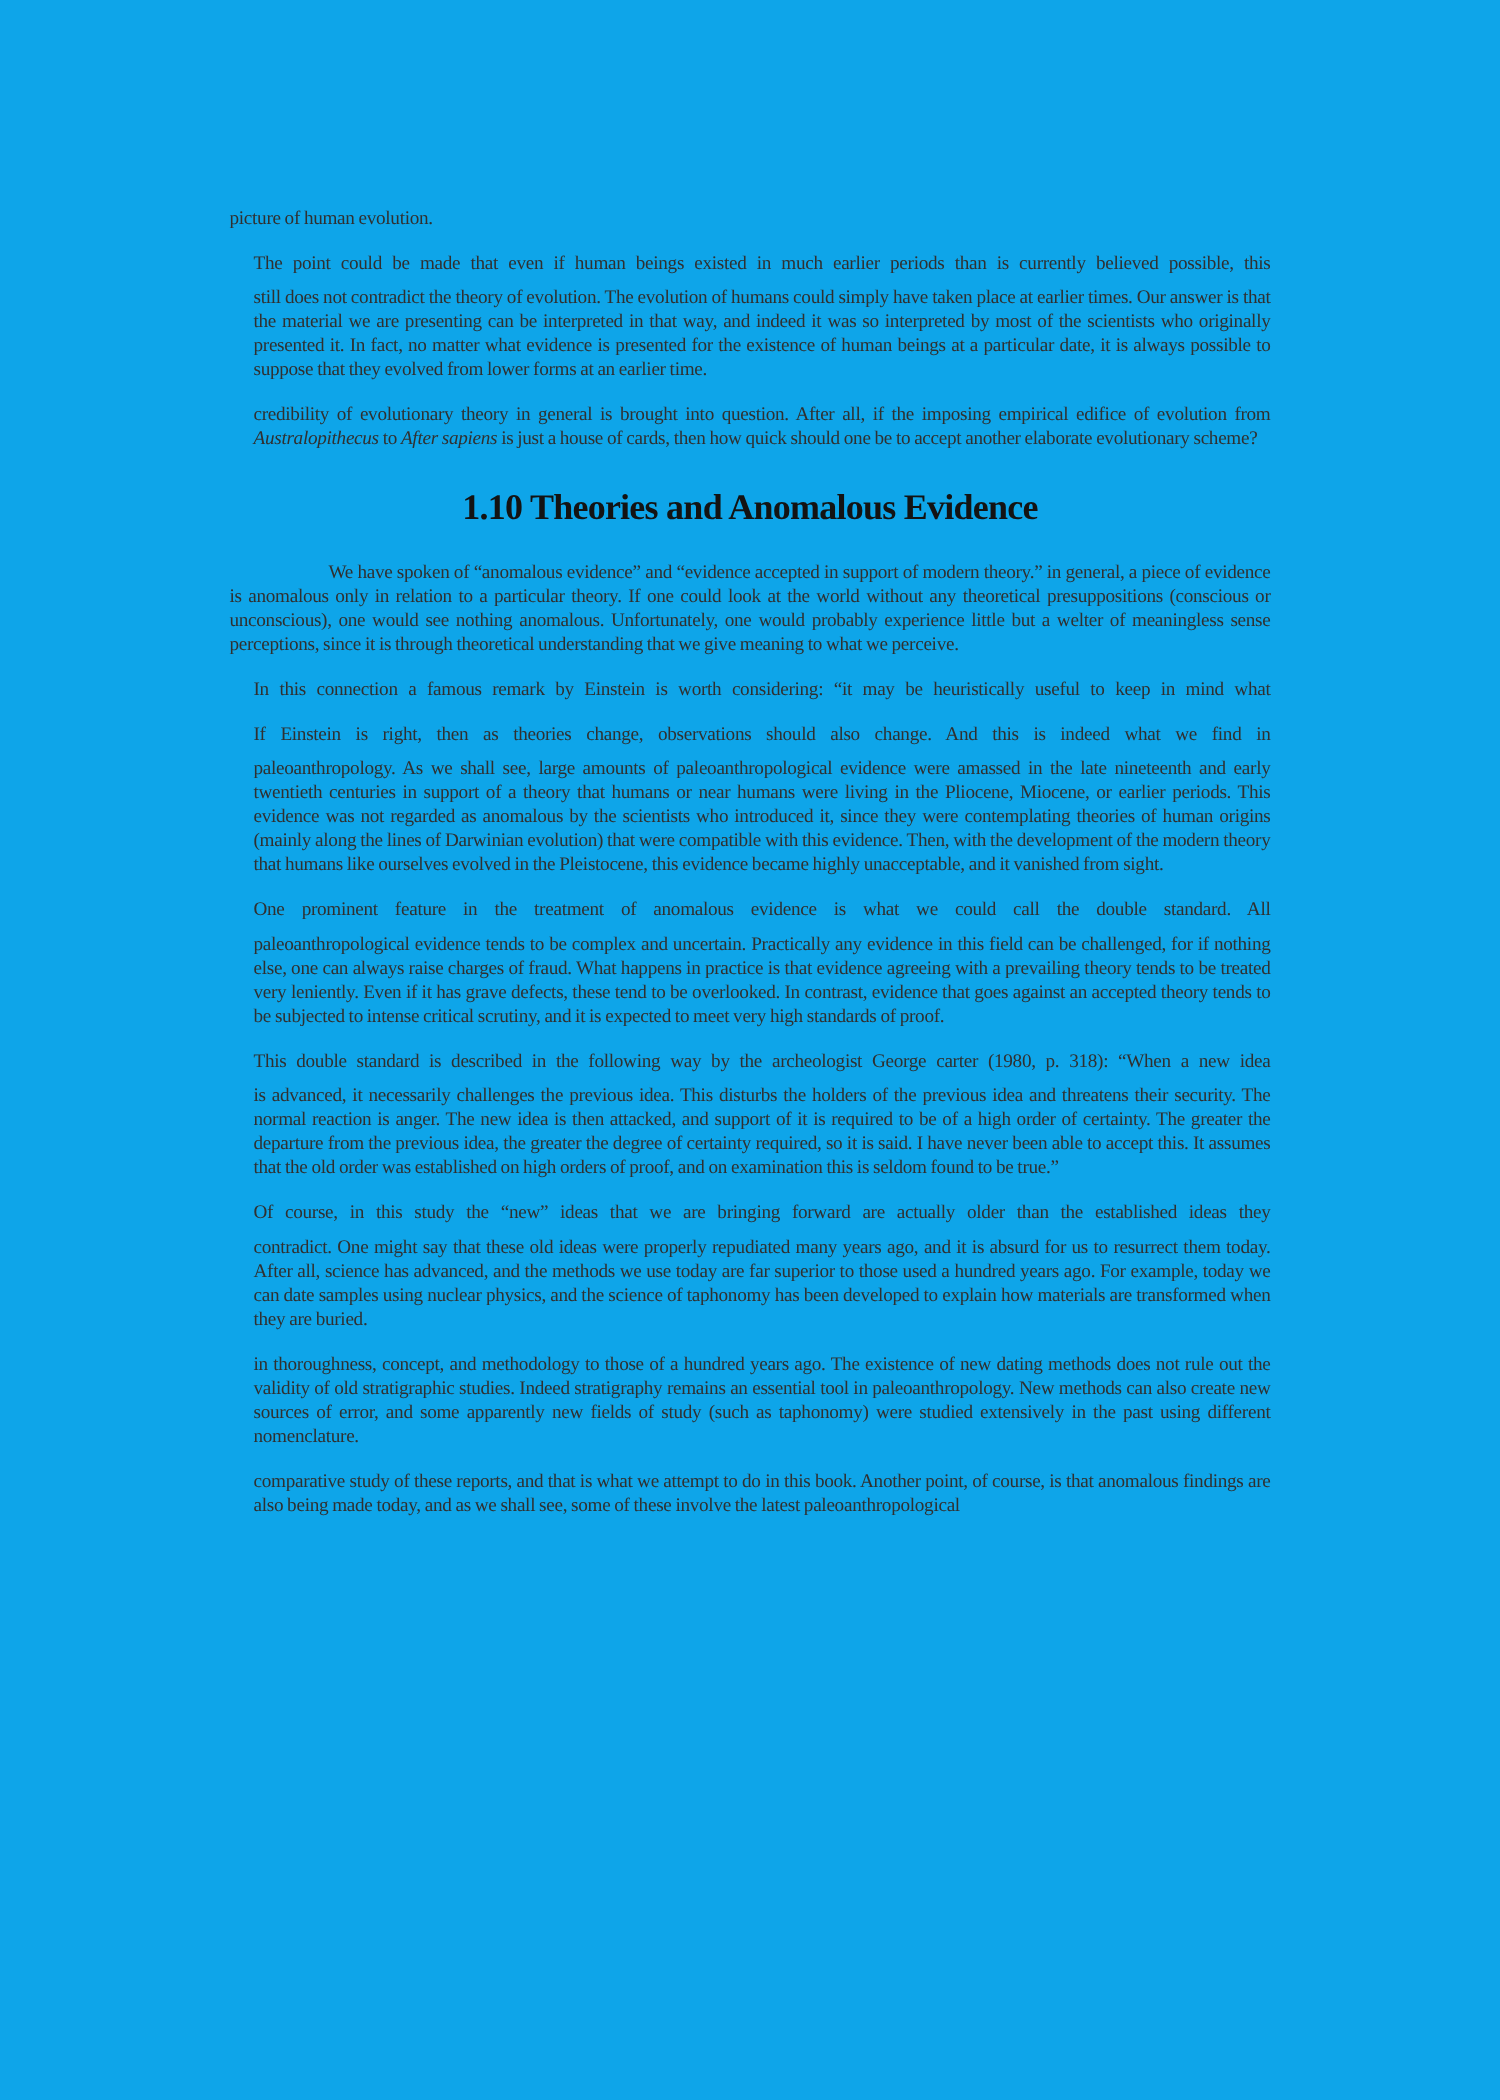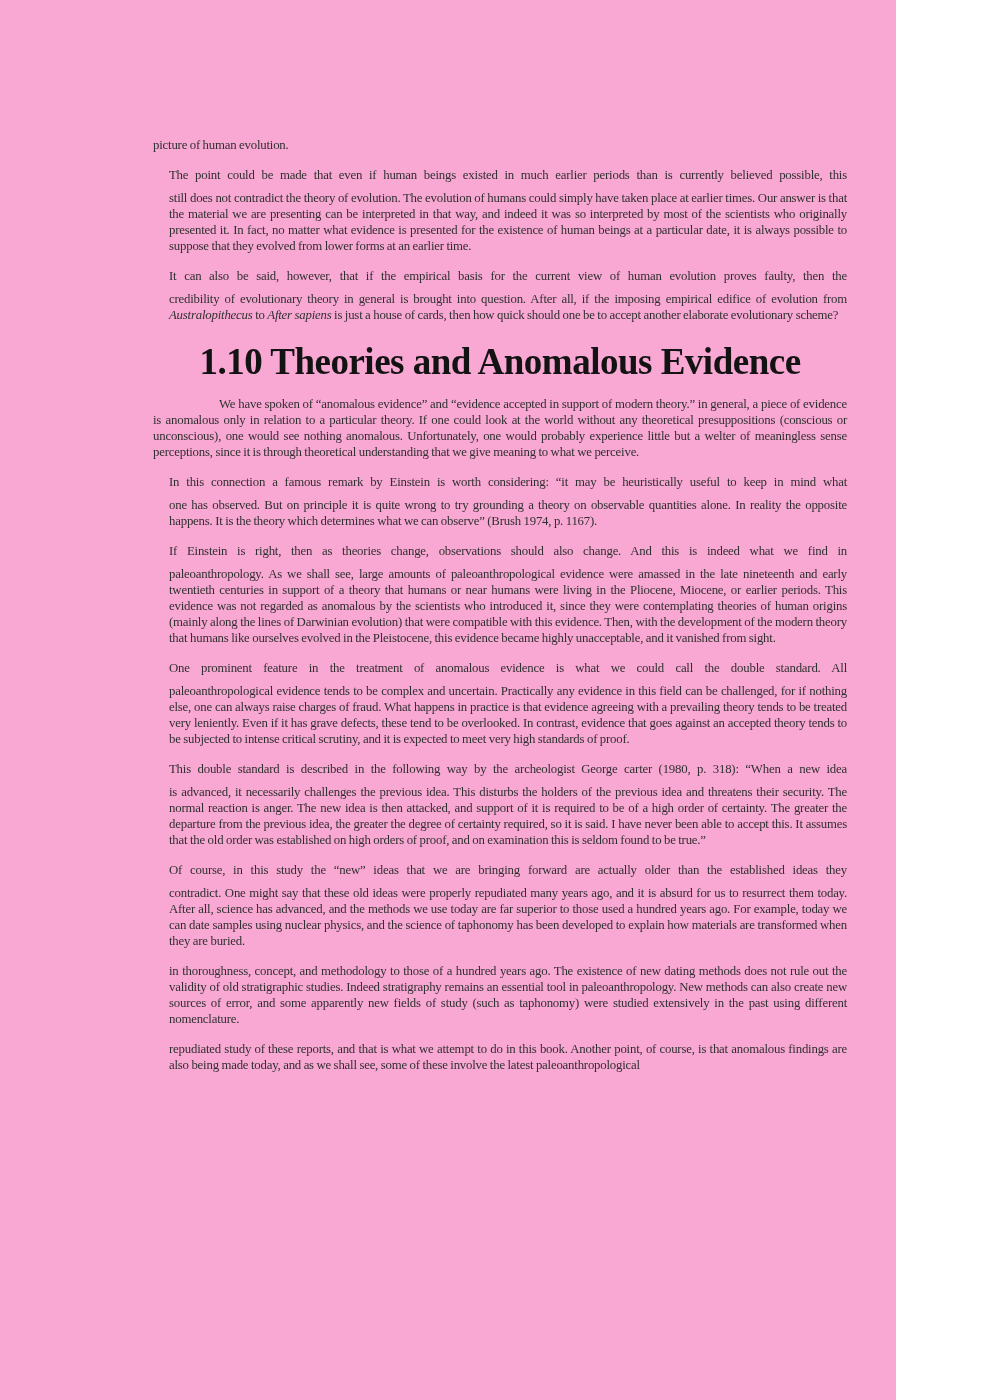--- a/index.html
+++ b/index.html
@@ -1,20 +1,20 @@
 <!DOCTYPE html>
 <html><head>
 <meta charset="utf-8">
 <style>
   html, body { margin: 0; padding: 0; background: #ffffff; }
   .page {
     position: relative;
-    width: 896px;
+    width: 1000px;
     height: 1400px;
-    background: #f9a8d4;
+    background: #0ea5e9;
     overflow: hidden;
     font-family: "Liberation Serif", "DejaVu Serif", serif;
   }
   .column {
     position: absolute;
     left: 153px;
     top: 137px;
     width: 694px;
     color: #303030;
     font-size: 12.8px;
@@ -42,49 +42,47 @@
     font-family: Liberation Serif, serif;
   }
   .para-indent {
     margin: 0 0 14px 0;
     text-align: justify;
     text-indent: 66px;
   }
   .section-heading {
     font-family: "Liberation Serif", "DejaVu Serif", serif;
     font-weight: 700;
-    font-size: 37px;
+    font-size: 24px;
     line-height: 38px;
     letter-spacing: -0.5px;
     word-spacing: normal;
     text-align: center;
     color: #131313;
     margin: 20px 0 15px 0;
   }
   .it { font-style: italic; }
 </style>
 </head>
 <body>
 
 <div class="page">
   <article class="column" id="text-column">
       <p class="frag"><span>picture of human evolution.</span></p>
       <p class="para">
         <span class="first-line"><span>The point could be made that even if human beings existed in much earlier periods than is currently believed possible, this</span></span>
         <span class="rest"><span>still does not contradict the theory of evolution. The evolution of humans could simply have taken place at earlier times. Our answer is that the material we are presenting can be interpreted in that way, and indeed it was so interpreted by most of the scientists who originally presented it. In fact, no matter what evidence is presented for the existence of human beings at a particular date, it is always possible to suppose that they evolved from lower forms at an earlier time.</span></span>
       </p>
       <p class="para">
-        <span class="first-line"><span>It can also be said, however, that if the empirical basis for the current view of human evolution proves faulty, then the</span></span>
         <span class="rest"><span>credibility of evolutionary theory in general is brought into question. After all, if the imposing empirical edifice of evolution from </span><span class="it">Australopithecus</span><span> to </span><span class="it">After sapiens</span><span> is just a house of cards, then how quick should one be to accept another elaborate evolutionary scheme?</span></span>
       </p>
       <h1 class="section-heading">1.10 Theories and Anomalous Evidence</h1>
       <p class="para-indent"><span>We have spoken of “anomalous evidence” and “evidence accepted in support of modern theory.” in general, a piece of evidence is anomalous only in relation to a particular theory. If one could look at the world without any theoretical presuppositions (conscious or unconscious), one would see nothing anomalous. Unfortunately, one would probably experience little but a welter of meaningless sense perceptions, since it is through theoretical understanding that we give meaning to what we perceive.</span></p>
       <p class="para">
         <span class="first-line"><span>In this connection a famous remark by Einstein is worth considering: “it may be heuristically useful to keep in mind what</span></span>
-        <span class="rest"><span>one has observed. But on principle it is quite wrong to try grounding a theory on observable quantities alone. In reality the opposite happens. It is the theory which determines what we can observe” (Brush 1974, p. 1167).</span></span>
       </p>
       <p class="para">
         <span class="first-line"><span>If Einstein is right, then as theories change, observations should also change. And this is indeed what we find in</span></span>
         <span class="rest"><span>paleoanthropology. As we shall see, large amounts of paleoanthropological evidence were amassed in the late nineteenth and early twentieth centuries in support of a theory that humans or near humans were living in the Pliocene, Miocene, or earlier periods. This evidence was not regarded as anomalous by the scientists who introduced it, since they were contemplating theories of human origins (mainly along the lines of Darwinian evolution) that were compatible with this evidence. Then, with the development of the modern theory that humans like ourselves evolved in the Pleistocene, this evidence became highly unacceptable, and it vanished from sight.</span></span>
       </p>
       <p class="para">
         <span class="first-line"><span>One prominent feature in the treatment of anomalous evidence is what we could call the double standard. All</span></span>
         <span class="rest"><span>paleoanthropological evidence tends to be complex and uncertain. Practically any evidence in this field can be challenged, for if nothing else, one can always raise charges of fraud. What happens in practice is that evidence agreeing with a prevailing theory tends to be treated very leniently. Even if it has grave defects, these tend to be overlooked. In contrast, evidence that goes against an accepted theory tends to be subjected to intense critical scrutiny, and it is expected to meet very high standards of proof.</span></span>
       </p>
       <p class="para">
@@ -92,16 +90,16 @@
         <span class="rest"><span>is advanced, it necessarily challenges the previous idea. This disturbs the holders of the previous idea and threatens their security. The normal reaction is anger. The new idea is then attacked, and support of it is required to be of a high order of certainty. The greater the departure from the previous idea, the greater the degree of certainty required, so it is said. I have never been able to accept this. It assumes that the old order was established on high orders of proof, and on examination this is seldom found to be true.”</span></span>
       </p>
       <p class="para">
         <span class="first-line"><span>Of course, in this study the “new” ideas that we are bringing forward are actually older than the established ideas they</span></span>
         <span class="rest"><span>contradict. One might say that these old ideas were properly repudiated many years ago, and it is absurd for us to resurrect them today. After all, science has advanced, and the methods we use today are far superior to those used a hundred years ago. For example, today we can date samples using nuclear physics, and the science of taphonomy has been developed to explain how materials are transformed when they are buried.</span></span>
       </p>
       <p class="para">
         <span class="rest"><span>in thoroughness, concept, and methodology to those of a hundred years ago. The existence of new dating methods does not rule out the validity of old stratigraphic studies. Indeed stratigraphy remains an essential tool in paleoanthropology. New methods can also create new sources of error, and some apparently new fields of study (such as taphonomy) were studied extensively in the past using different nomenclature.</span></span>
       </p>
       <p class="para">
-        <span class="rest"><span>repudiated study of these reports, and that is what we attempt to do in this book. Another point, of course, is that anomalous findings are also being made today, and as we shall see, some of these involve the latest paleoanthropological</span></span>
+        <span class="rest"><span>comparative study of these reports, and that is what we attempt to do in this book. Another point, of course, is that anomalous findings are also being made today, and as we shall see, some of these involve the latest paleoanthropological</span></span>
       </p>
     </article>
 </div>
 
 </body></html>

